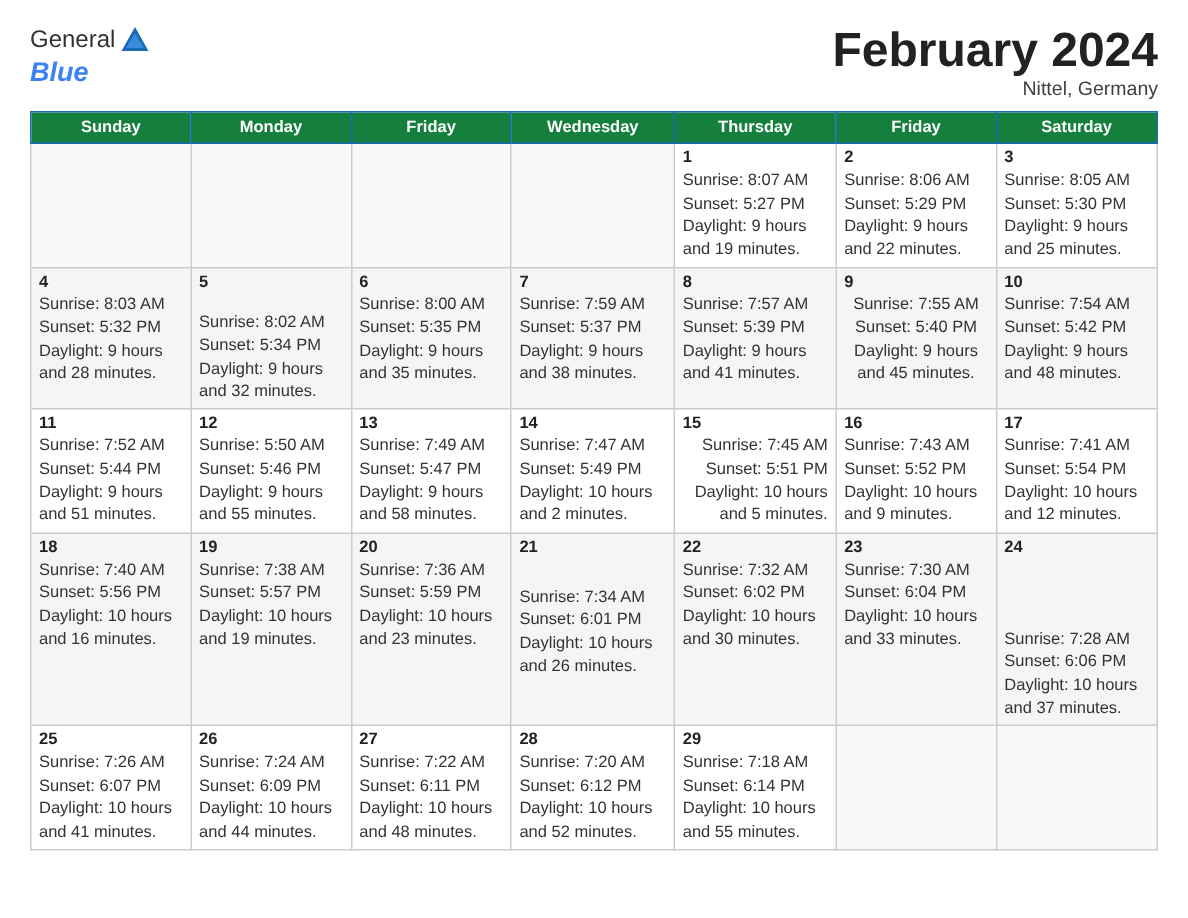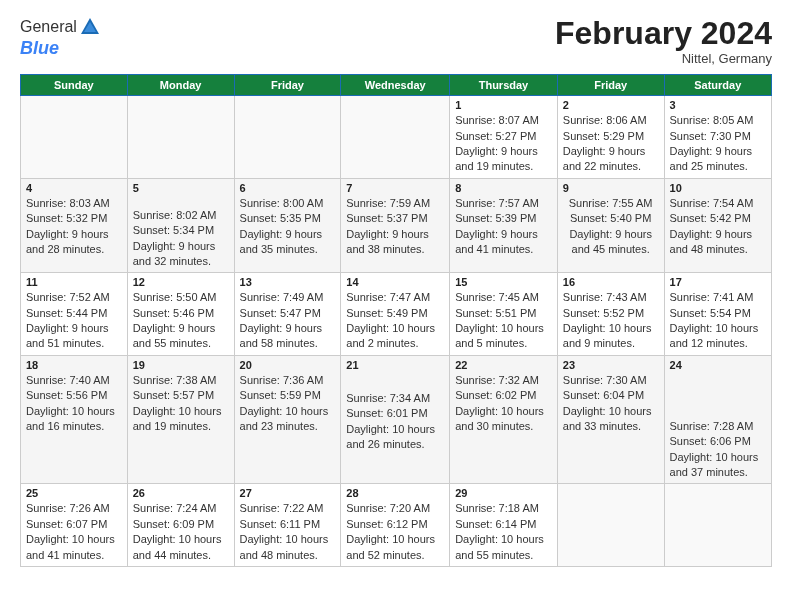--- a/index.html
+++ b/index.html
@@ -139,21 +139,21 @@
           <td>
             <span class="day-num">2</span>
             <div class="day-info" style="white-space: pre-line;">Sunrise: 8:06 AM
 Sunset: 5:29 PM
 Daylight: 9 hours
 and 22 minutes.</div>
           </td>
           <td>
             <span class="day-num">3</span>
             <div class="day-info" style="white-space: pre-line;">Sunrise: 8:05 AM
-Sunset: 7:30 PM
+Sunset: 5:30 PM
 Daylight: 9 hours
 and 25 minutes.</div>
           </td>
         </tr>
         <tr class="row-alt">
           <td>
             <span class="day-num">4</span>
             <div class="day-info" style="white-space: pre-line;">Sunrise: 8:03 AM
 Sunset: 5:32 PM
 Daylight: 9 hours
@@ -226,21 +226,21 @@
           </td>
           <td>
             <span class="day-num">14</span>
             <div class="day-info" style="white-space: pre-line;">Sunrise: 7:47 AM
 Sunset: 5:49 PM
 Daylight: 10 hours
 and 2 minutes.</div>
           </td>
           <td>
             <span class="day-num">15</span>
-            <div class="day-info" style="white-space: pre-line;">Sunrise: 7:45 AM
+            <div class="day-info" style="white-space: pre-line; text-align: right;">Sunrise: 7:45 AM
 Sunset: 5:51 PM
 Daylight: 10 hours
 and 5 minutes.</div>
           </td>
           <td>
             <span class="day-num">16</span>
             <div class="day-info" style="white-space: pre-line;">Sunrise: 7:43 AM
 Sunset: 5:52 PM
 Daylight: 10 hours
 and 9 minutes.</div>

